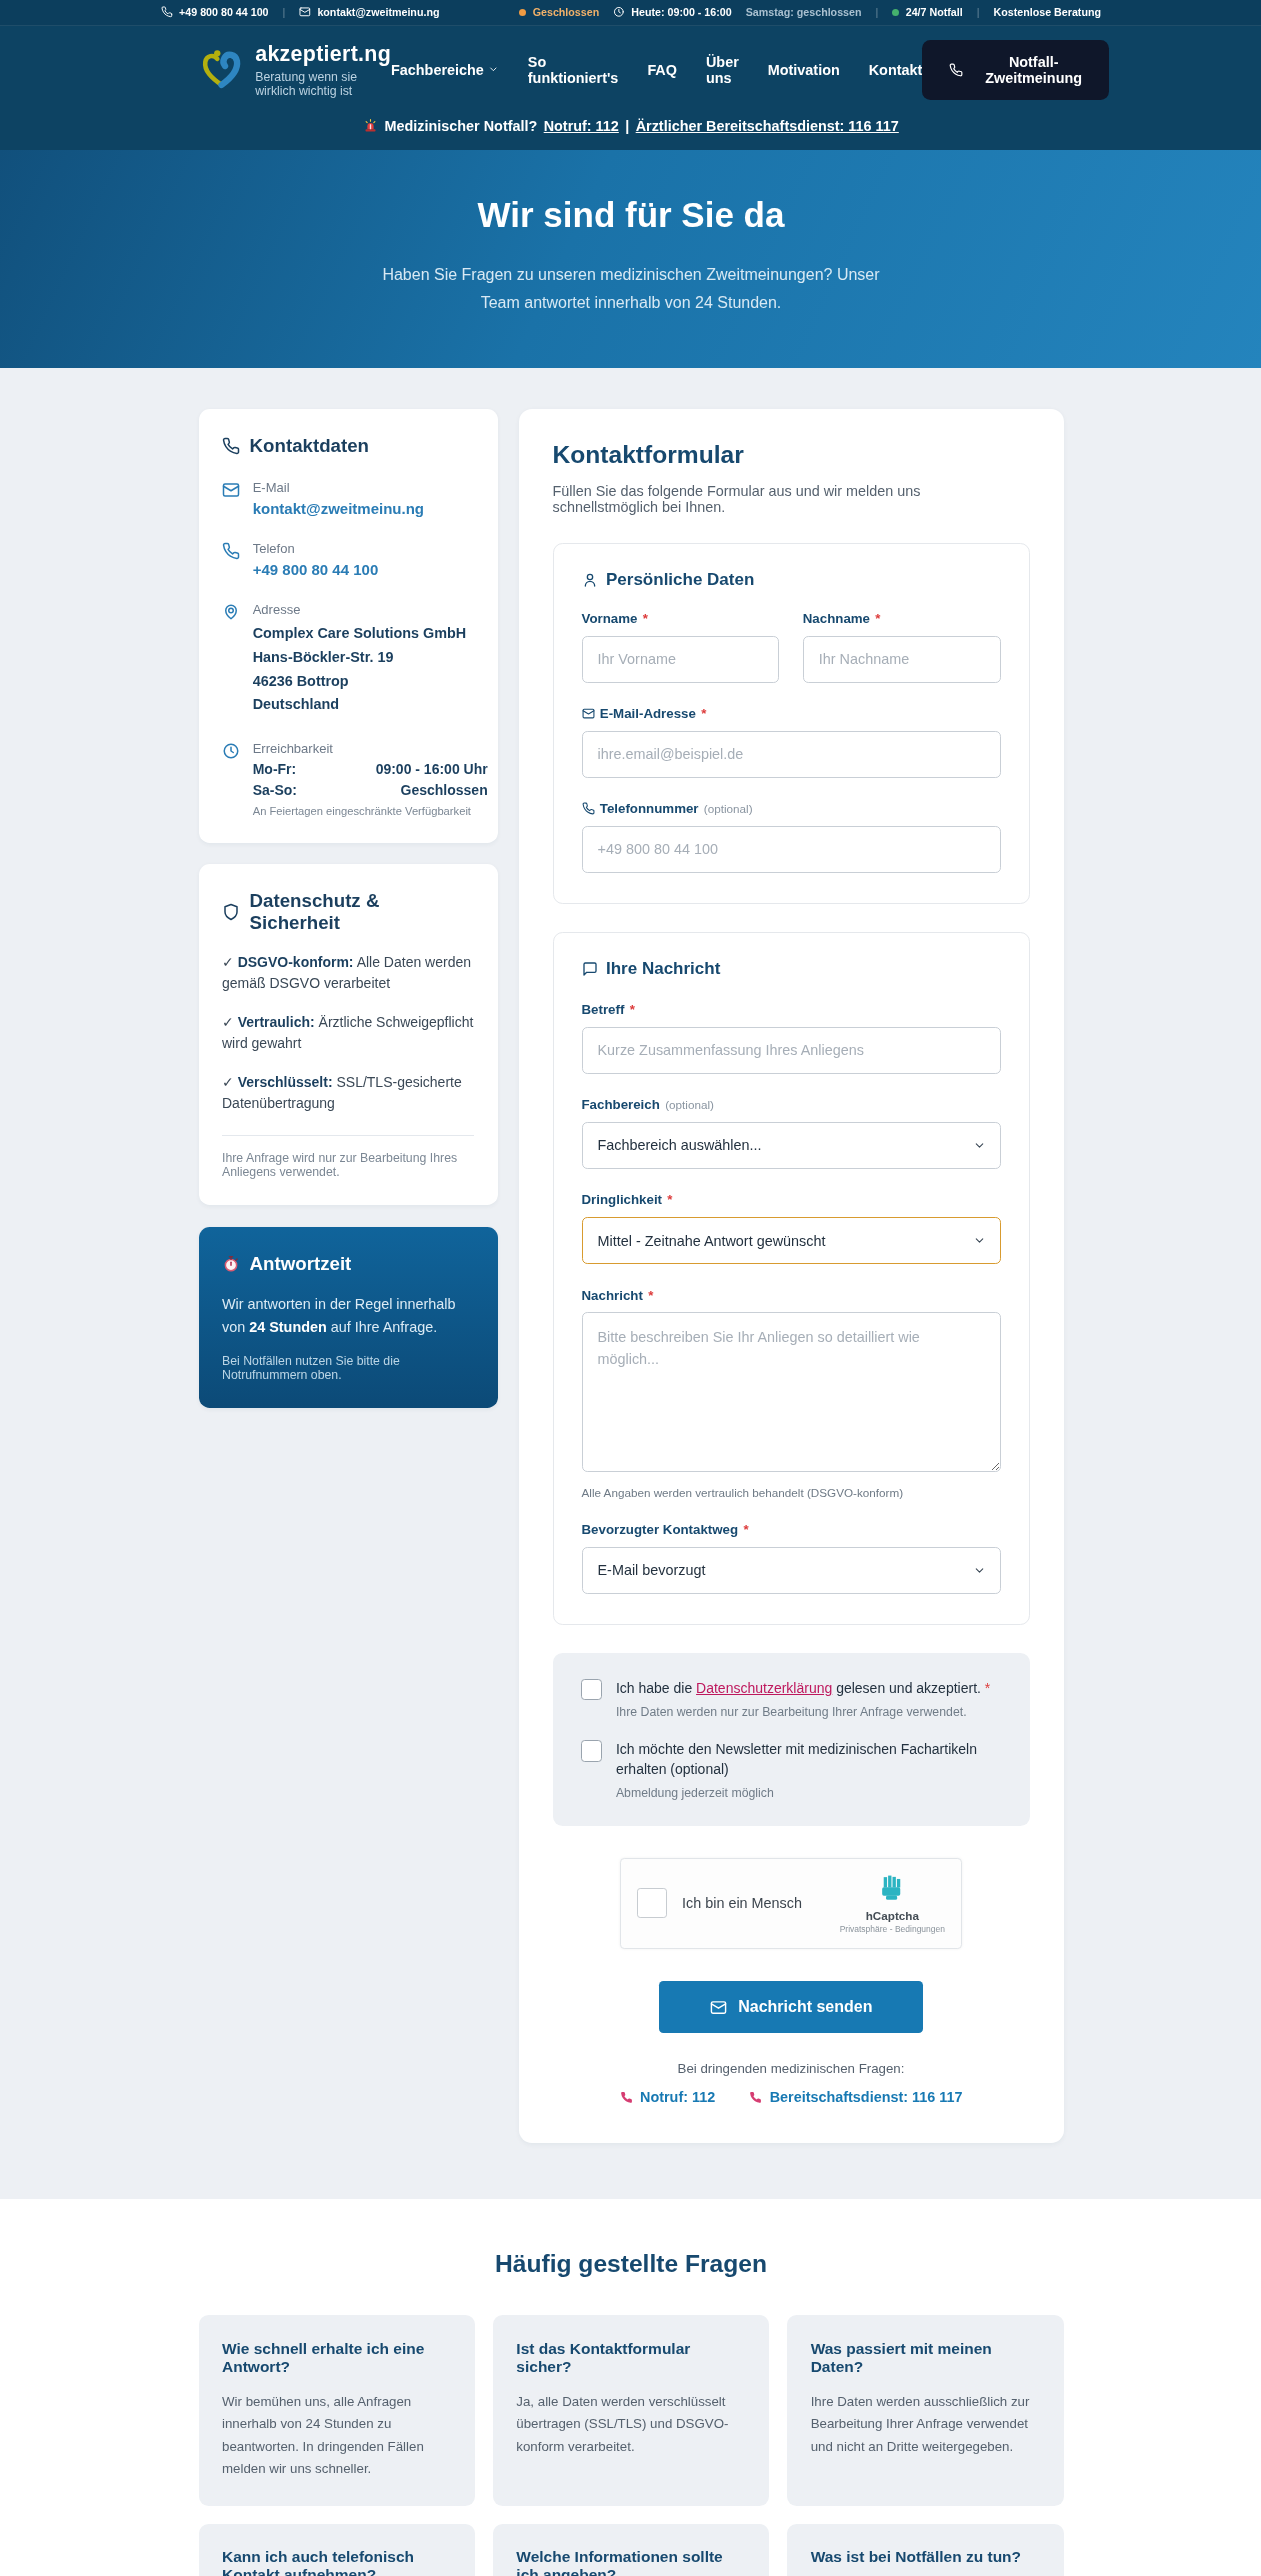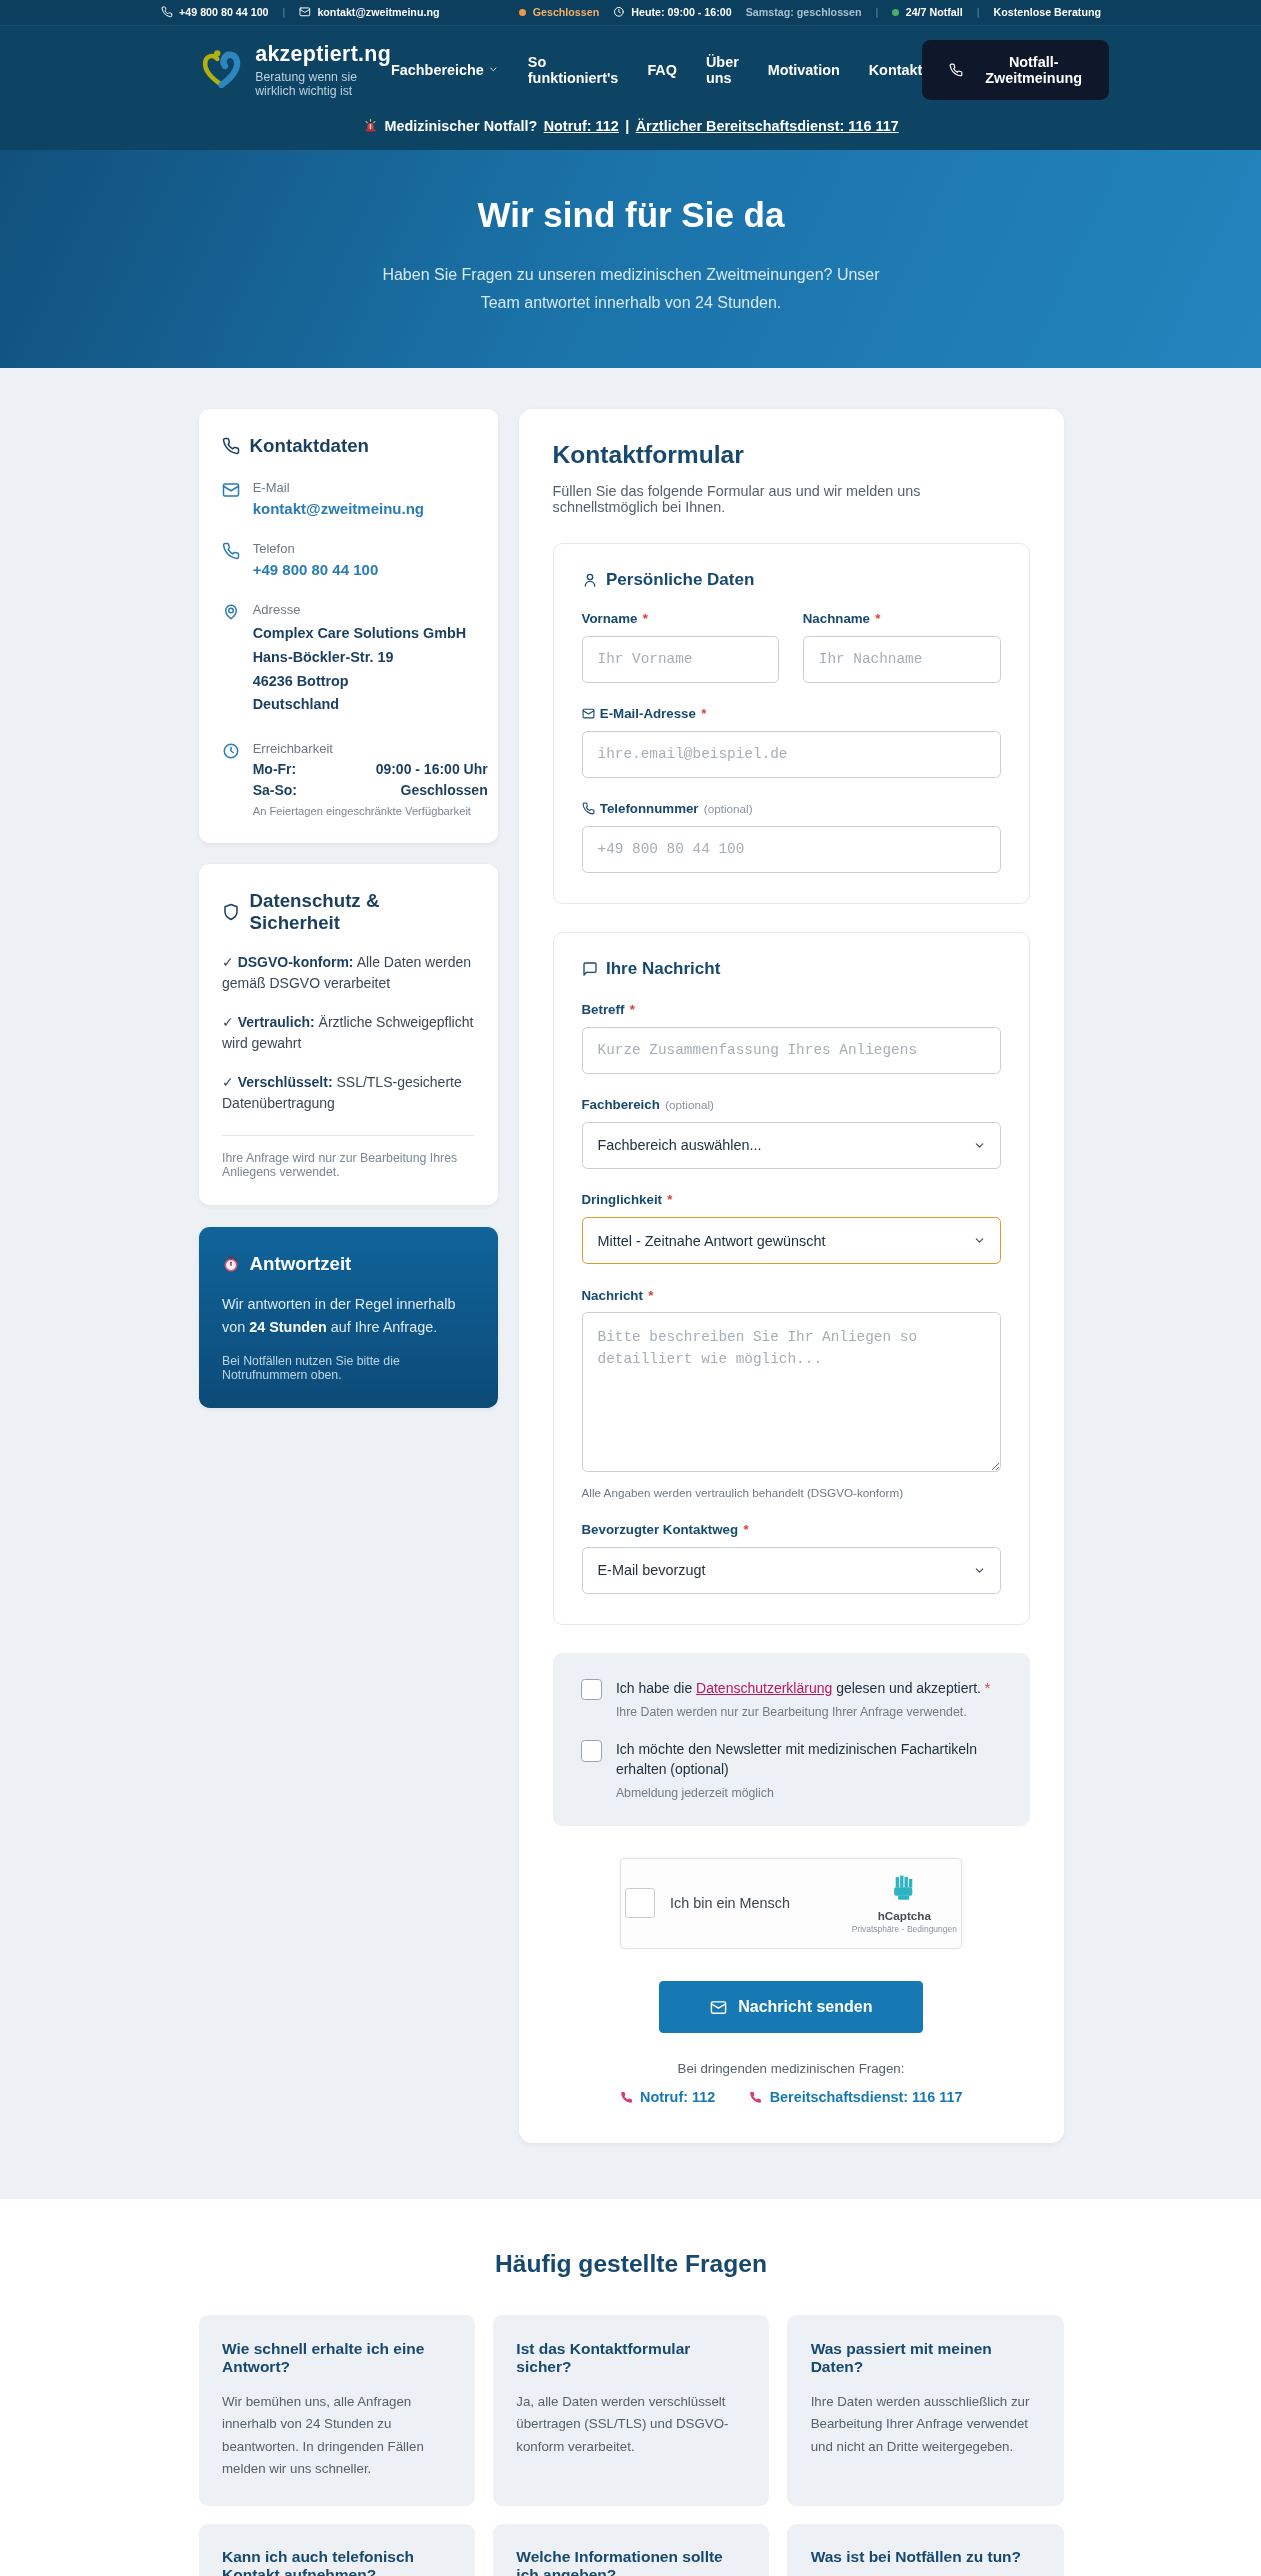--- a/index.html
+++ b/index.html
@@ -68,38 +68,38 @@
   
   .form-card { background:#fff; border-radius:13px; padding:32px 34px 38px; box-shadow:0 1.1px 5.3px rgba(20,50,80,.05); }
   .form-title { font-size:24.6px; font-weight:700; color:#17496f; }
   .form-sub { margin-top:14px; font-size:14.4px; color:#55616e; }
   .inner-card { border:0.5px solid #e5e8ec; border-radius:9.6px; padding:26px 28px 30px; margin-top:28px; }
   .sec-title { display:flex; align-items:center; gap:8.5px; font-size:17px; font-weight:700; color:#17496f; }
   .grid-2 { display:grid; grid-template-columns:1fr 1fr; gap:23.5px; margin-top:21.4px; }
   .f-label { font-size:13.3px; font-weight:700; color:#17496f; display:flex; align-items:center; gap:5.3px; }
   .req { color:#dd3b3b; }
   .opt { color:#8a95a1; font-weight:400; font-size:11.7px; }
-  .f-input { width:100%; margin-top:9.6px; height:47px; border:1.1px solid #c9cfd6; border-radius:5.3px; font-size:14.4px; padding:0 15px; color:#23313f; font-family:Liberation Mono, monospace; background:#fff; }
+  .f-input { width:100%; margin-top:9.6px; height:47px; border:1.1px solid #c9cfd6; border-radius:5.3px; font-size:14.4px; padding:0 15px; color:#23313f; font-family:Liberation Sans, sans-serif; background:#fff; }
   .f-input::placeholder { color:#a6aeb7; }
   .f-row { margin-top:23.5px; }
   .select { position:relative; margin-top:9.6px; height:47px; border:1.1px solid #c9cfd6; border-radius:5.3px; display:flex; align-items:center; padding:0 15px; font-size:14.4px; color:#23313f; background:#fff; cursor:pointer; }
   .select.warn { border-color:#d89b2f; }
   .select .chev { position:absolute; right:14px; color:#3a4856; }
   textarea.f-input { height:160px; padding:14px 15px; resize:vertical; line-height:1.5; }
   .f-note { margin-top:11.7px; font-size:11.7px; color:#6e7a86; }
 
   .consent { background:#edf0f4; border-radius:9.6px; padding:26px 28px; margin-top:28px; }
   .cb-row { display:flex; gap:14px; align-items:flex-start; }
   .cb-row + .cb-row { margin-top:21.4px; }
   .cbx { width:21.4px; height:21.4px; background:#fff; border:1.1px solid #9aa4ae; border-radius:3.7px; flex:0 0 21.4px; cursor:pointer; }
   .cb-text { font-size:14px; color:#23313f; line-height:1.4; }
   .cb-text a { color:#be185d; }
   .cb-sub { margin-top:6.4px; font-size:12.3px; color:#707c88; }
 
-  .captcha { width:342px; margin:32px auto 0; background:#fdfdfd; border:0.5px solid #e1e5e9; border-radius:4.3px; box-shadow:0 0 3.2px rgba(0,0,0,.06); display:flex; align-items:center; justify-content:space-between; padding:14px 4px; }
+  .captcha { width:342px; margin:32px auto 0; background:#fdfdfd; border:0.5px solid #e1e5e9; border-radius:4.3px; box-shadow:0 0 3.2px rgba(0,0,0,.06); display:flex; align-items:center; justify-content:space-between; padding:14px 16px; }
   .cap-left { display:flex; align-items:center; gap:15px; }
   .cap-box { width:30px; height:30px; border:1.1px solid #c7ccd1; border-radius:3.2px; background:#fff; cursor:pointer; }
   .cap-label { font-size:14.4px; color:#3c454e; }
   .cap-brand { text-align:center; }
   .cap-brand .nm { font-size:11.7px; font-weight:700; color:#454e56; margin-top:3.2px; }
   .cap-brand .lnk { font-size:8.5px; color:#8b949c; margin-top:2px;text-align:center; }
 
   .submit-wrap { display:flex; justify-content:center; margin-top:32px; }
   .btn-submit { background:#1779b3; color:#fff; border:none; border-radius:4.3px; font-size:16px; font-weight:700; padding:17px 51px; display:flex; align-items:center; gap:11.7px; cursor:pointer; font-family:"Liberation Sans",sans-serif; }
 

